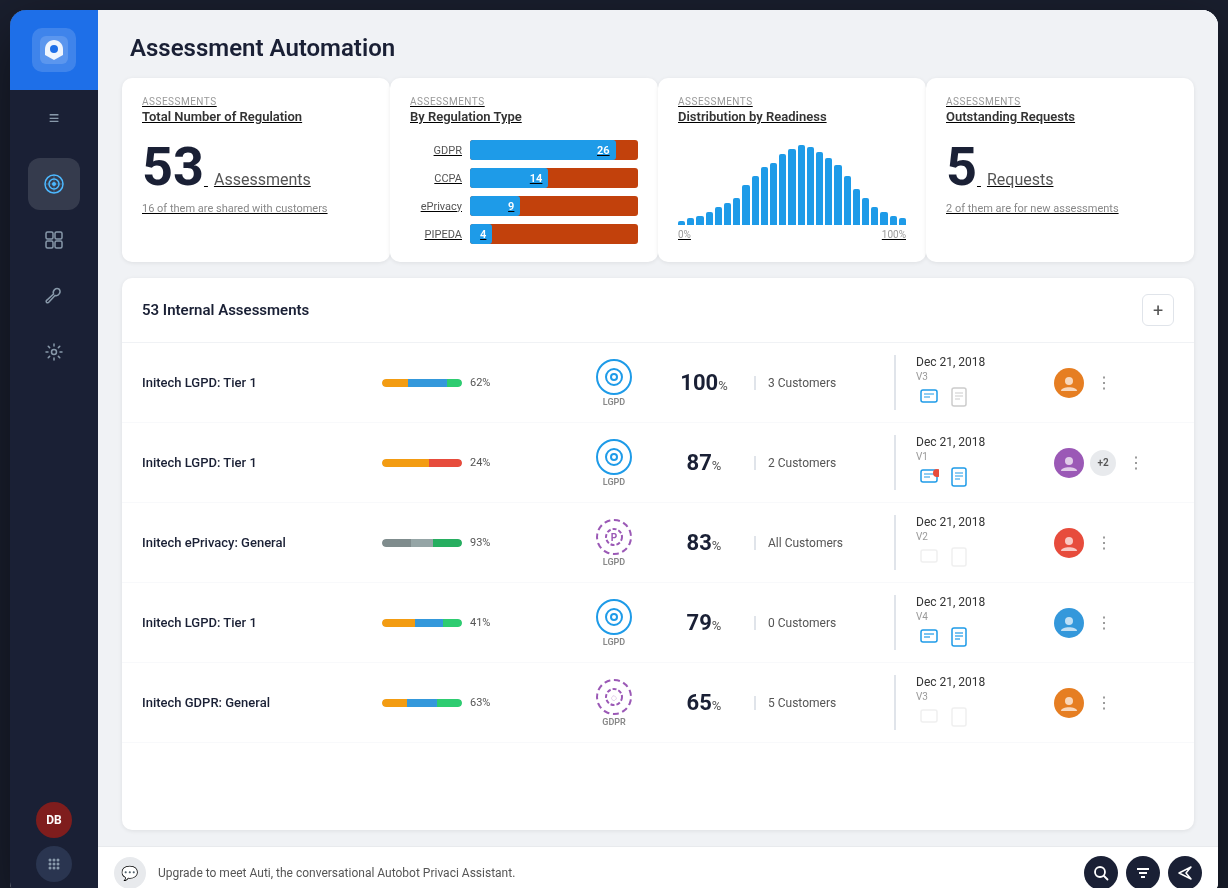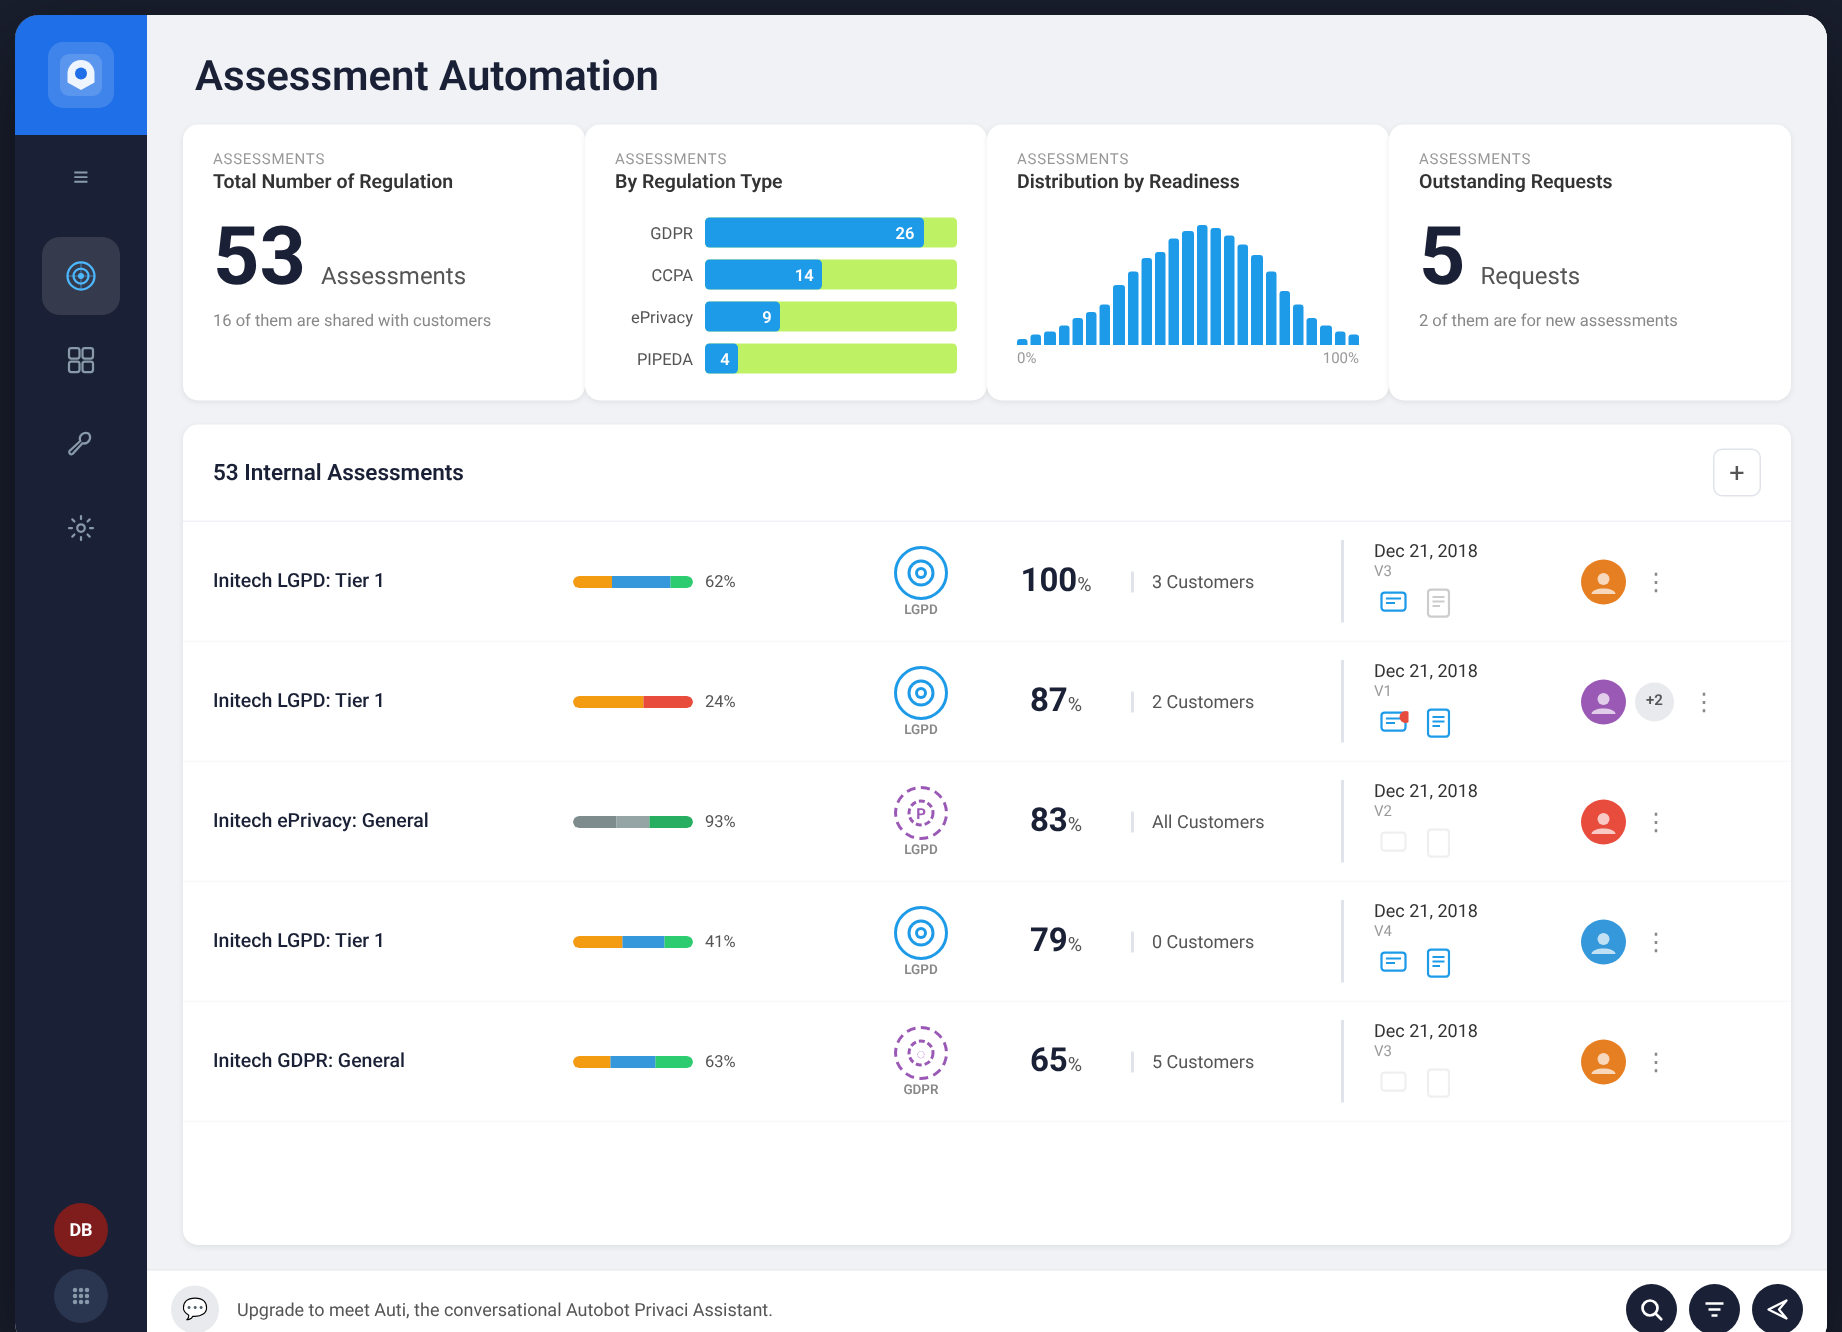--- a/index.html
+++ b/index.html
@@ -123,29 +123,30 @@
       display: flex;
       flex-direction: column;
       background: #f0f2f5;
       overflow: hidden;
     }
     .page-header {
       padding: 24px 32px 16px;
       background: #f0f2f5;
     }
     .page-title {
-      font-size: 28px;
+      font-size: 24px;
       font-weight: 600;
       color: #1a2035;
     }
     
     .stats-row {
       display: grid;
       grid-template-columns: 1fr 1fr 1fr 1fr;
       padding: 0 24px 16px;
+      text-decoration: underline;
     }
     .stat-card {
       background: white;
       border-radius: 10px;
       padding: 18px 20px;
       box-shadow: 0 1px 4px rgba(0,0,0,0.08);
     }
     .stat-card-label {
       font-size: 10px;
       color: #999;
@@ -191,21 +192,21 @@
     .bar-label {
       font-size: 11px;
       color: #555;
       width: 52px;
       text-align: right;
       flex-shrink: 0;
     }
     .bar-track {
       flex: 1;
       height: 20px;
-      background: #bef264;
+      background: #c2410c;
       border-radius: 3px;
       position: relative;
       overflow: visible;
     }
     .bar-fill {
       height: 100%;
       background: #1e9be8;
       border-radius: 3px;
       display: flex;
       align-items: center;

